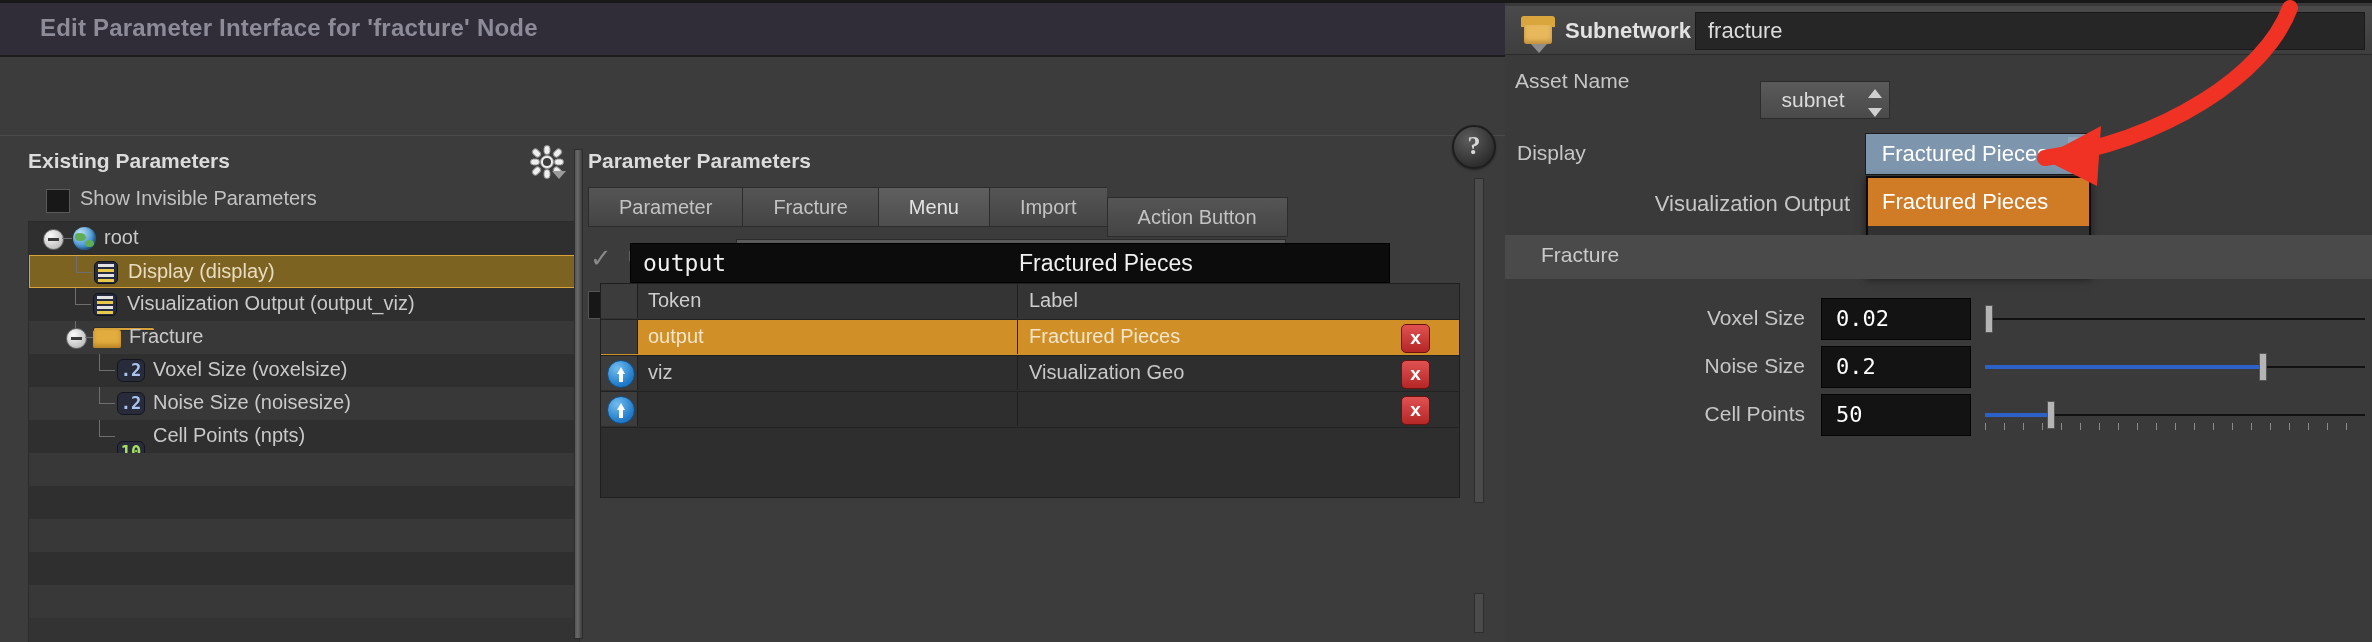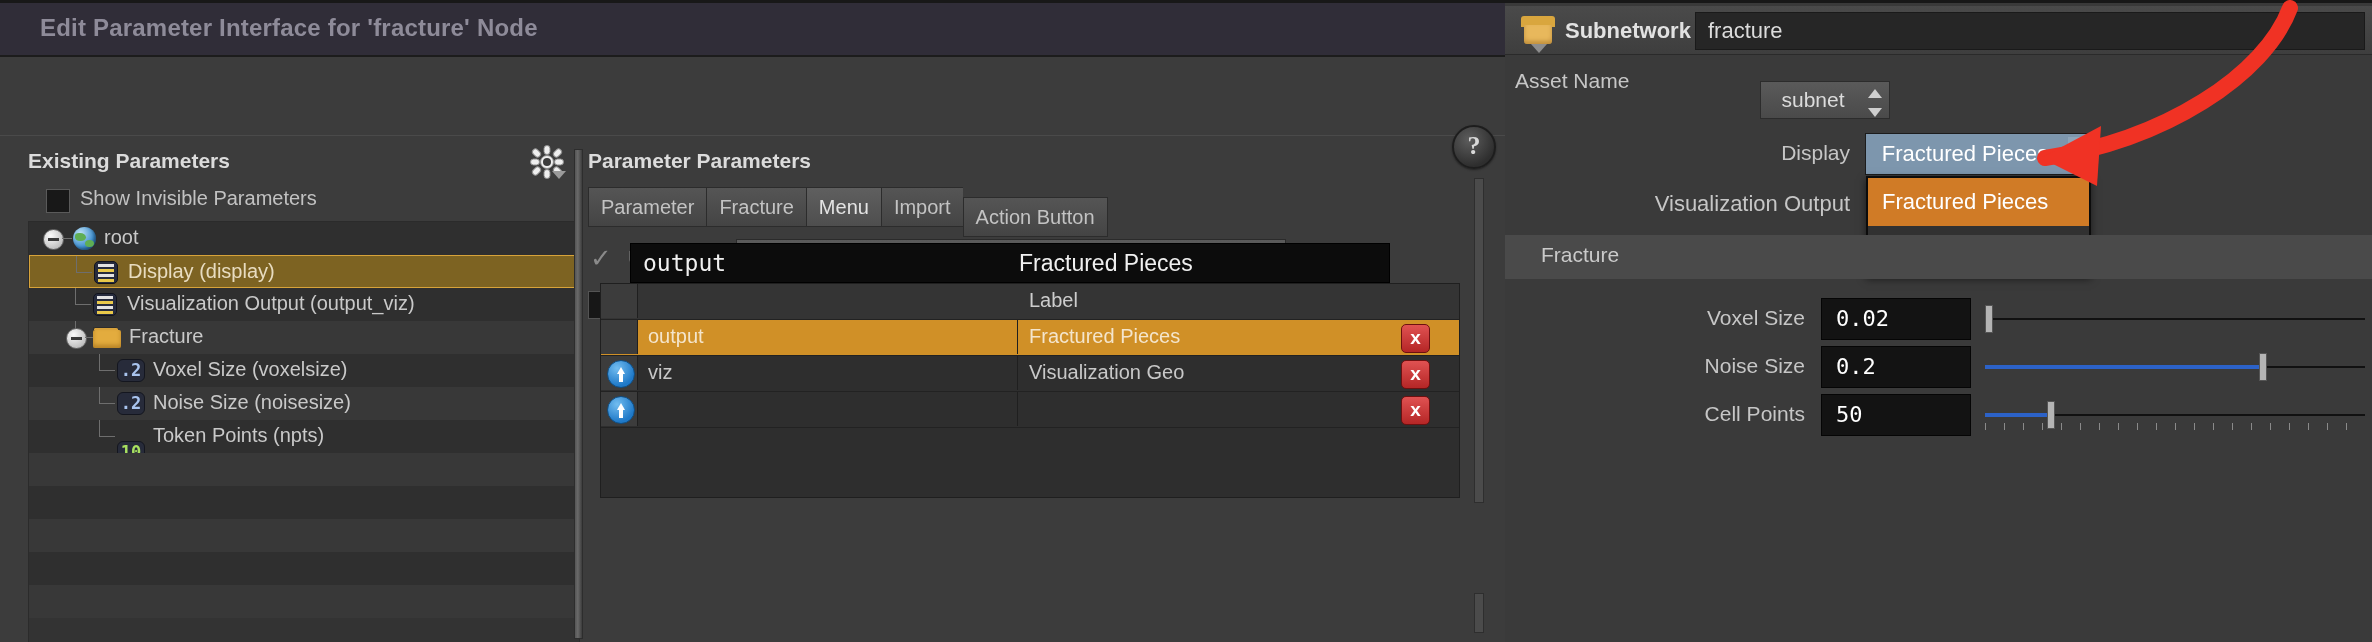--- a/index.html
+++ b/index.html
@@ -69,21 +69,21 @@
         font-weight:bold;text-align:center;line-height:21px;font-family:"DejaVu Sans Mono",monospace;}
   .numico.g{color:#a8e060;margin-top:16px;}
 
   
   #rightcol{position:absolute;left:588px;top:138px;width:898px;height:504px;}
   #rightcol .hdr{position:absolute;left:0;top:8px;font-size:21px;font-weight:bold;color:#dcdcdc;}
   .vgrip{position:absolute;width:9px;background:linear-gradient(90deg,#555,#6a6a6a 40%,#3c3c3c);
          border:1px solid #2d2d2d;box-sizing:border-box;}
 
   #tabs{position:absolute;left:0;top:46px;height:40px;display:flex;}
-  .tab{height:40px;padding:0 12px;display:flex;align-items:center;font-size:20px;color:#c3c3c3;
+  .tab{height:40px;padding:0 30px;display:flex;align-items:center;font-size:20px;color:#c3c3c3;
        background:linear-gradient(180deg,#555555,#444444);border:1px solid #2c2c2c;
        border-right:none;box-sizing:border-box;}
   .tab:last-child{border-right:1px solid #2c2c2c;margin-top:10px;}
   .tab.active{background:linear-gradient(180deg,#5f5f5f,#4e4e4e);color:#e4e4e4;}
 
   #usemenu{position:absolute;left:0;top:96px;width:830px;height:46px;}
   .chk{position:absolute;left:0;top:8px;width:26px;height:26px;color:#8a8a8a;font-size:26px;
        line-height:26px;text-align:center;}
   #usemenu .lbl{position:absolute;left:40px;top:9px;font-size:21px;color:#9c9c9c;}
   #menutype{position:absolute;left:148px;top:2px;width:550px;height:42px;
@@ -163,21 +163,21 @@
   .prow .plbl{position:absolute;right:0;top:10px;font-size:21px;color:#c6c6c6;text-align:right;}
   #assetrow{top:56px;}
   #assetrow .plbl{left:10px;right:auto;text-align:left;}
   #assetsel{position:absolute;left:255px;top:78px;width:130px;height:38px;
         background:linear-gradient(180deg,#5a5a5a,#4a4a4a);border:1px solid #2c2c2c;box-sizing:border-box;}
   #assetsel .v{position:absolute;left:0;top:6px;width:104px;text-align:center;font-size:21px;color:#dcdcdc;}
 
   #fracturerow{position:absolute;left:0;top:232px;width:867px;height:44px;background:#4a4a4a;}
   #fracturerow .plbl{position:absolute;left:36px;top:8px;font-size:21px;color:#cacaca;}
 
-  #displaylbl{position:absolute;left:0;top:138px;width:345px;text-align:right;font-size:21px;color:#c6c6c6;}
+  #displaylbl{position:absolute;left:12px;top:138px;width:345px;font-size:21px;color:#c6c6c6;}
   #vizoutlbl{position:absolute;left:0;top:188px;width:345px;text-align:right;font-size:22px;color:#c6c6c6;}
 
   #dispbtn{position:absolute;left:360px;top:130px;width:228px;height:42px;
         background:#7d96ad;border:1px solid #1c1c1c;box-sizing:border-box;}
   #dispbtn .v{position:absolute;left:0;top:7px;width:198px;text-align:center;font-size:22px;color:#ffffff;}
   #dispbtn .sp{position:absolute;right:2px;top:3px;width:22px;height:34px;background:#8ea4b8;}
   #dispbtn .sp .u,#dispbtn .sp .d{position:absolute;left:4px;width:0;height:0;
         border-left:6px solid transparent;border-right:6px solid transparent;}
   #dispbtn .sp .u{top:4px;border-bottom:8px solid #5d7near;border-bottom:8px solid #6d7f90;}
   #dispbtn .sp .d{bottom:4px;border-top:8px solid #6d7f90;}
@@ -300,21 +300,21 @@
           <div class="vline" style="left:70px;top:0;height:17px;"></div>
           <div class="hline" style="left:70px;width:16px;"></div>
           <div class="numico" style="left:88px;">.2</div>
           <div class="tl" style="left:124px;">Noise Size (noisesize)</div>
         </div>
 
         <div class="trow dk">
           <div class="vline" style="left:70px;top:0;height:17px;"></div>
           <div class="hline" style="left:70px;width:16px;"></div>
           <div class="numico g" style="left:88px;">10</div>
-          <div class="tl" style="left:124px;">Token Points (npts)</div>
+          <div class="tl" style="left:124px;">Cell Points (npts)</div>
         </div>
         <div class="trow alt"></div>
         <div class="trow dk"></div>
         <div class="trow alt"></div>
         <div class="trow dk"></div>
         <div class="trow alt"></div>
       </div>
     </div>
 
     <div class="vgrip" style="left:574px;top:146px;height:490px;"></div>
@@ -360,20 +360,21 @@
     </div>
 
     <div id="editline">
       <div class="v">output</div>
       <div class="v2">Fractured Pieces</div>
     </div>
 
     <div id="mtable">
       <div class="mrow head">
         <div class="c0"></div>
+        <div class="c1">Token</div>
         <div class="c2">Label</div>
       </div>
       <div class="mrow selrow">
         <div class="c0"></div>
         <div class="c1">output</div>
         <div class="c2">Fractured Pieces</div>
         <div class="delico" style="left:800px;">x</div>
       </div>
       <div class="mrow">
         <div class="c0">

